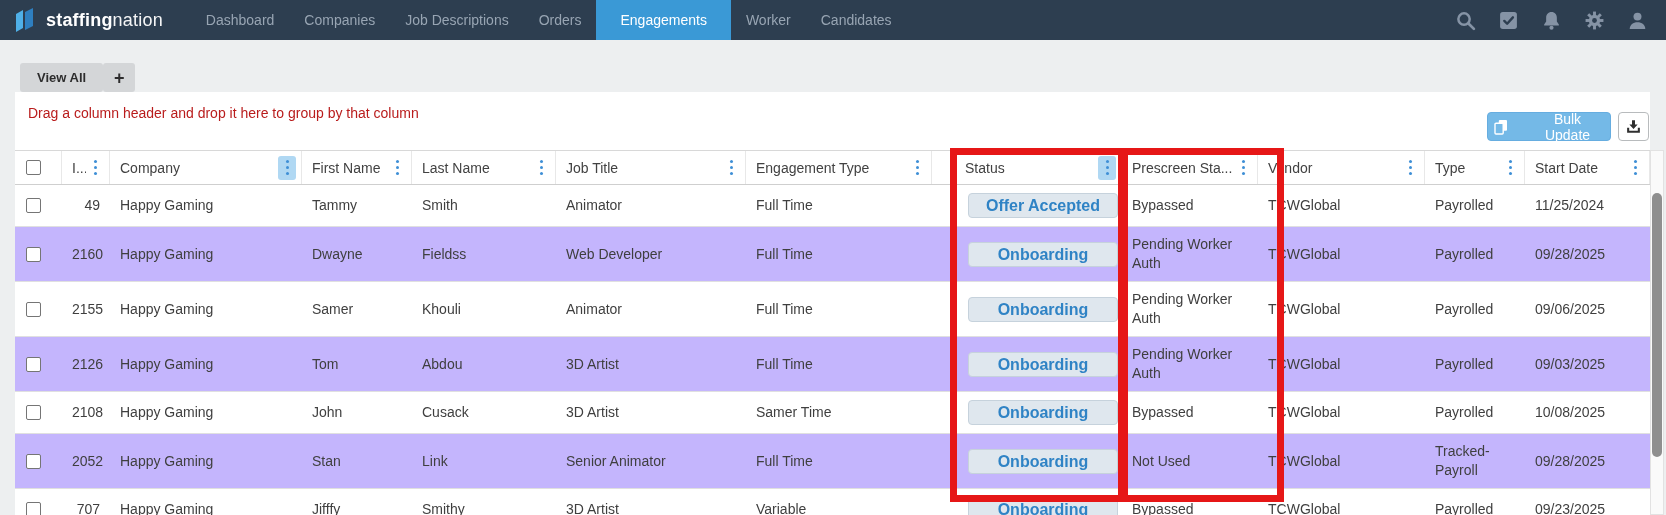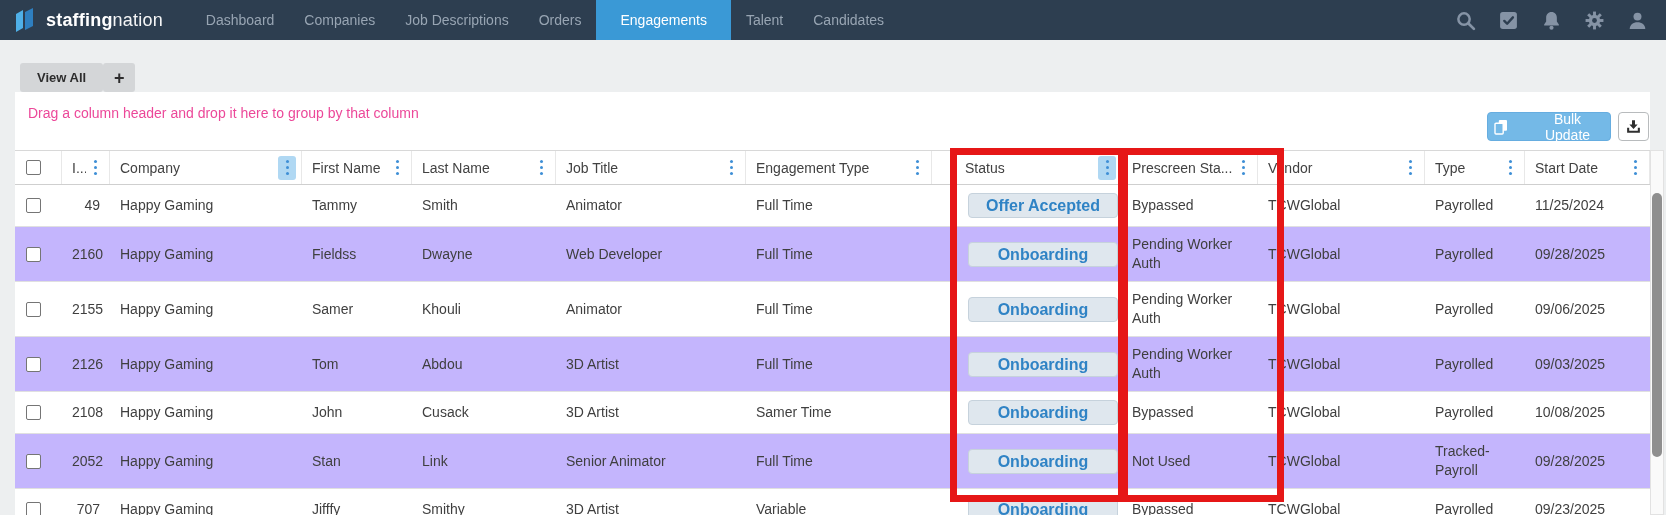--- a/index.html
+++ b/index.html
@@ -32,21 +32,21 @@
   .tabsbar { position:absolute; top:63px; left:20px; display:flex; }
   .tab {
     height:29px; background:#d4d6d8; border:none; border-radius:3px;
     font-family:"Liberation Sans",sans-serif; font-size:13px; font-weight:bold;
     color:#2d2d2d; padding:0 17px; cursor:pointer;
   }
   .tab-add { width:32px; padding:0; font-size:18px; line-height:1; }
 
   
   .panel { position:absolute; left:15px; top:92px; width:1635px; height:423px; background:#fff; }
-  .drag-hint { position:absolute; top:13px; left:13px; font-size:14px; color:#ec4899; }
+  .drag-hint { position:absolute; top:13px; left:13px; font-size:14px; color:#b91c1c; }
   .bulk-btn {
     position:absolute; top:20px; left:1472px; width:124px; height:29px;
     background:#74b9e7; border:1px solid #66ade0; border-radius:4px;
     color:#fff; font-family:"Liberation Sans",sans-serif; font-size:14px;
     display:flex; align-items:center; justify-content:center; gap:23px; cursor:pointer;
   }
   .dl-btn {
     position:absolute; top:20px; left:1603px; width:31px; height:29px;
     background:#fff; border:1px solid #b8bbbd; border-radius:4px;
     display:flex; align-items:center; justify-content:center; cursor:pointer;
@@ -118,21 +118,21 @@
       </span>
       <span class="brand-text"><span class="brand-bold">staffing</span><span class="brand-light">nation</span></span>
     </div>
 
     <nav class="nav-items" id="nav-items">
         <div class="nav-item">Dashboard</div>
         <div class="nav-item">Companies</div>
         <div class="nav-item">Job Descriptions</div>
         <div class="nav-item">Orders</div>
         <div class="nav-item active">Engagements</div>
-        <div class="nav-item">Talent</div>
+        <div class="nav-item">Worker</div>
         <div class="nav-item">Candidates</div>
       </nav>
 
     <div class="nav-icons">
       <span class="nav-icon">
         <svg viewBox="0 0 20 20">
             <circle cx="8.6" cy="8.6" r="5.4" fill="none" stroke="#8593a5" stroke-width="2.4"></circle>
             <line x1="12.8" y1="12.8" x2="18" y2="18" stroke="#8593a5" stroke-width="2.6" stroke-linecap="round"></line>
           </svg>
       </span>
@@ -286,22 +286,22 @@
             <div class="cell cell-vendor">TCWGlobal</div>
             <div class="cell cell-type">Payrolled</div>
             <div class="cell cell-start">11/25/2024</div>
           </div>
           <div class="grid-row alt">
             <div class="cbcell">
               <span class="checkbox"></span>
             </div>
             <div class="cell cell-id">2160</div>
             <div class="cell cell-company">Happy Gaming</div>
+            <div class="cell cell-first">Dwayne</div>
             <div class="cell cell-last">Fieldss</div>
-            <div class="cell cell-first">Dwayne</div>
             <div class="cell cell-job">Web Developer</div>
             <div class="cell cell-eng">Full Time</div>
             <div class="cell cell-status">
               <span class="badge">Onboarding</span>
             </div>
             <div class="cell cell-prescreen">Pending Worker Auth</div>
             <div class="cell cell-vendor">TCWGlobal</div>
             <div class="cell cell-type">Payrolled</div>
             <div class="cell cell-start">09/28/2025</div>
           </div>

